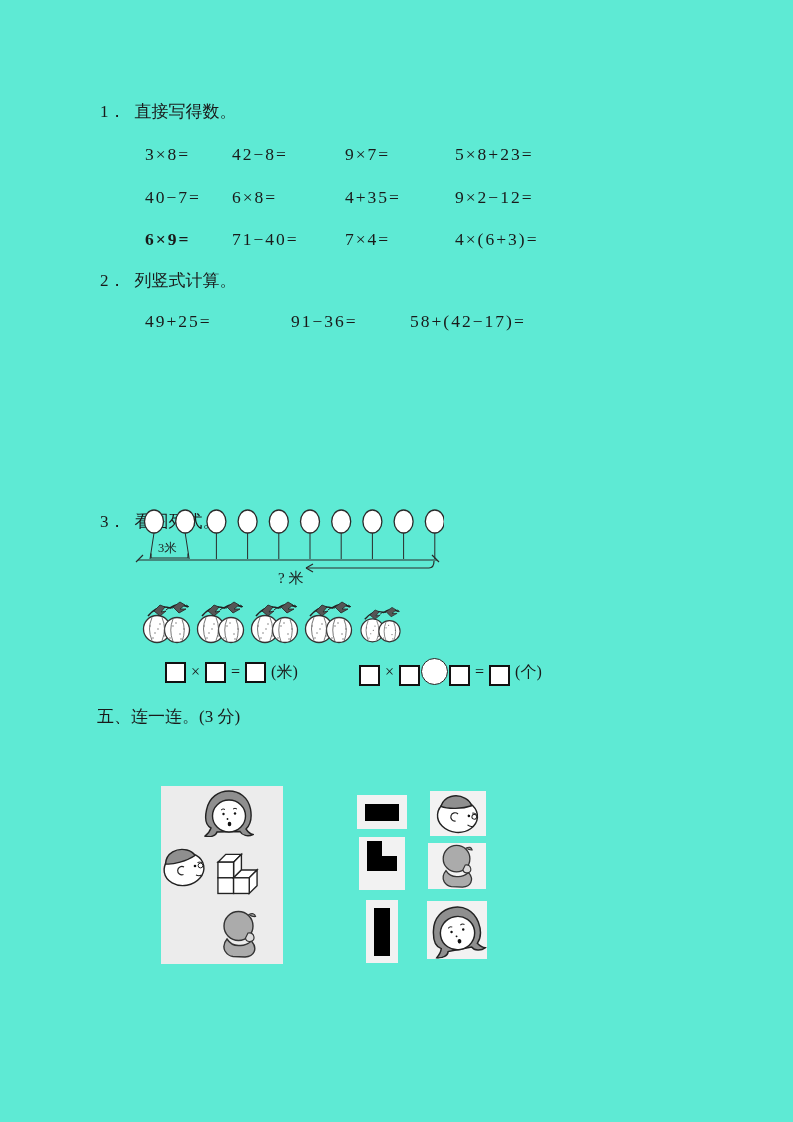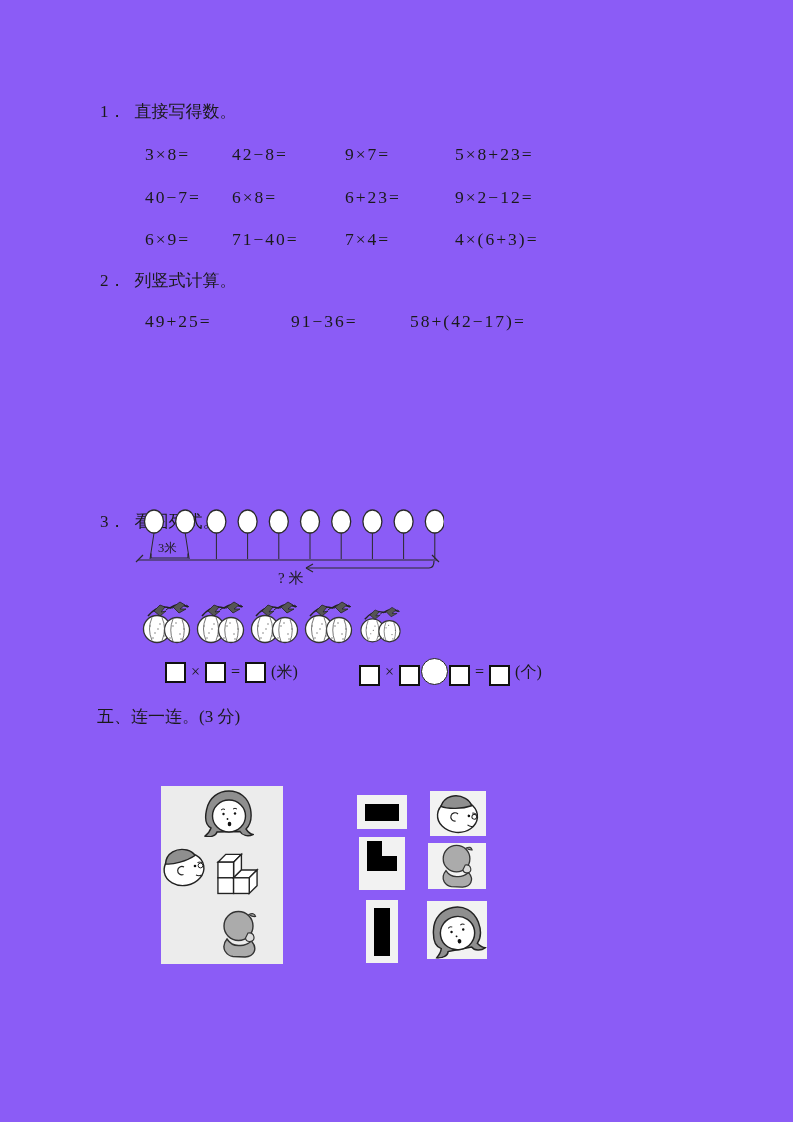--- a/index.html
+++ b/index.html
@@ -1,17 +1,17 @@
 <!DOCTYPE html>
 <html><head>
 <meta charset="utf-8">
 <style>
   html,body{margin:0;padding:0;background:#fff;}
   .page{
-    position:relative;width:793px;height:1122px;background:#8b5cf6;
+    position:relative;width:793px;height:1122px;background:#5eead4;
     font-family:"Liberation Serif","DejaVu Serif",serif;color:#1a1a1a;overflow:hidden;
   }
   .abs{position:absolute;}
   .sec-title{font-size:17px;line-height:1.2;white-space:nowrap;}
   .sec-title .num{margin-right:9px;}
   .math{font-size:17.5px;letter-spacing:2px;white-space:nowrap;line-height:1.1;}
   .fig svg{display:block;}
   .balloon{fill:#fff;stroke:#2a2a2a;stroke-width:1.3;}
   .string{stroke:#2a2a2a;stroke-width:1;fill:none;}
   .ln{stroke:#2a2a2a;stroke-width:1.2;fill:none;}
@@ -108,23 +108,23 @@
 
   <div class="abs sec-title" style="left:100px;top:102px;">
     <span class="num">1．</span><span>直接写得数。</span>
   </div>
   <span class="abs math" style="left:145px;top:145px;">3×8=</span>
   <span class="abs math" style="left:232px;top:145px;">42−8=</span>
   <span class="abs math" style="left:345px;top:145px;text-align:right;">9×7=</span>
   <span class="abs math" style="left:455px;top:145px;">5×8+23=</span>
   <span class="abs math" style="left:145px;top:188px;">40−7=</span>
   <span class="abs math" style="left:232px;top:188px;">6×8=</span>
-  <span class="abs math" style="left:345px;top:188px;">6+23=</span>
+  <span class="abs math" style="left:345px;top:188px;">4+35=</span>
   <span class="abs math" style="left:455px;top:188px;">9×2−12=</span>
-  <span class="abs math" style="left:145px;top:230px;">6×9=</span>
+  <span class="abs math" style="left:145px;top:230px;font-weight:bold;">6×9=</span>
   <span class="abs math" style="left:232px;top:230px;">71−40=</span>
   <span class="abs math" style="left:345px;top:230px;">7×4=</span>
   <span class="abs math" style="left:455px;top:230px;">4×(6+3)=</span>
 
   <div class="abs sec-title" style="left:100px;top:271px;">
     <span class="num">2．</span><span>列竖式计算。</span>
   </div>
   <span class="abs math" style="left:145px;top:312px;">49+25=</span>
   <span class="abs math" style="left:291px;top:312px;text-align:right;">91−36=</span>
   <span class="abs math" style="left:410px;top:312px;">58+(42−17)=</span>

